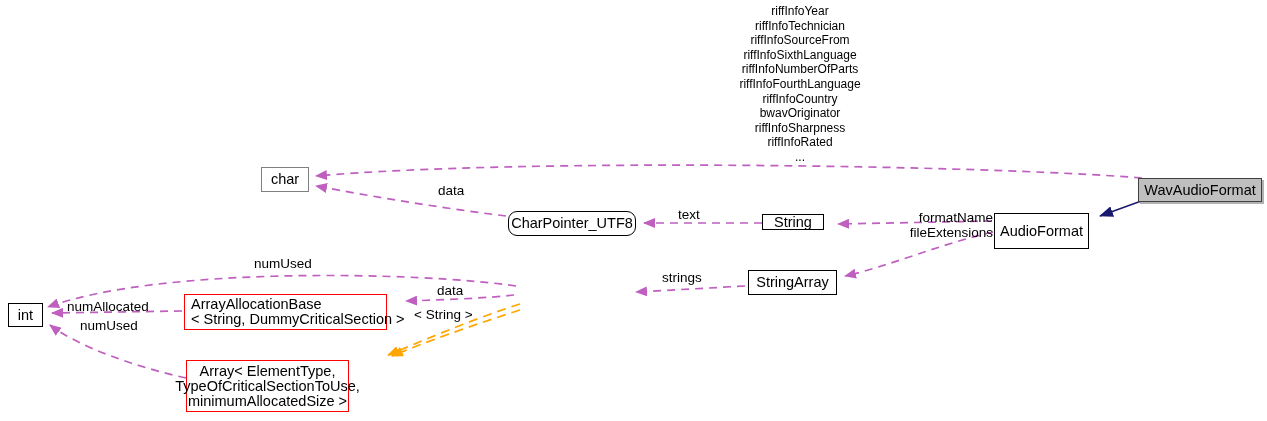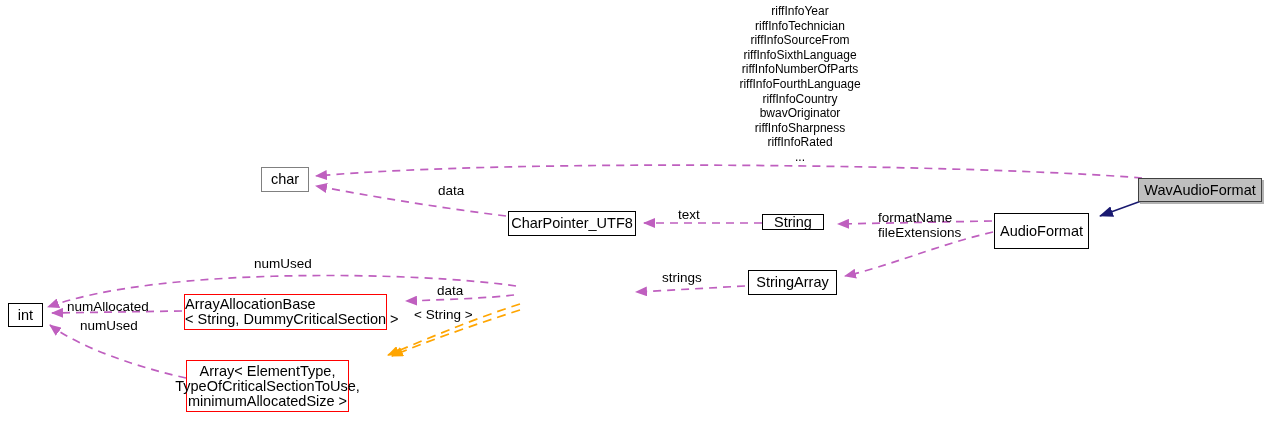--- a/index.html
+++ b/index.html
@@ -44,20 +44,21 @@
   }
   .node.gray-border {
     border-color: #808080;
   }
   .node.red-border {
     border: 1px solid #ff0000;
   }
   .node.left-align {
     justify-content: flex-start;
     text-align: left;
+    padding-left: 6px;
   }
   .edge-label {
     position: absolute;
     font-size: 13.5px;
     color: #000000;
     white-space: pre;
     line-height: 15px;
     z-index: 6;
     background: transparent;
   }
@@ -159,21 +160,21 @@
   </div>
 
   <div class="node" style="left: 994px; top: 213px; width: 95px; height: 36px;">
     <span>AudioFormat</span>
   </div>
 
   <div class="node" style="left: 762px; top: 214px; width: 62px; height: 16px;">
     <span>String</span>
   </div>
 
-  <div class="node" style="left: 508px; top: 211px; width: 128px; height: 25px;">
+  <div class="node" style="left: 508px; top: 211px; width: 128px; height: 25px; border-radius: 9px;">
     <span>CharPointer_UTF8</span>
   </div>
 
   <div class="node gray-border" style="left: 261px; top: 167px; width: 48px; height: 25px;">
     <span>char</span>
   </div>
 
   <div class="node" style="left: 748px; top: 270px; width: 89px; height: 25px;">
     <span>StringArray</span>
   </div>
@@ -187,21 +188,21 @@
   <div class="node red-border" style="left: 186px; top: 360px; width: 163px; height: 52px;">
     <span>Array&lt; ElementType,
 TypeOfCriticalSectionToUse,
 minimumAllocatedSize &gt;</span>
   </div>
 
   <div class="node" style="left: 8px; top: 303px; width: 35px; height: 24px;">
     <span>int</span>
   </div>
 
-  <div class="edge-label" style="left: 878px; top: 210px; text-align: left; width: 115px;">formatName
+  <div class="edge-label" style="left: 878px; top: 210px; text-align: right; width: 115px;">formatName
 fileExtensions</div>
 
   <div class="edge-label" style="left: 678px; top: 207px;">text</div>
 
   <div class="edge-label" style="left: 438px; top: 183px;">data</div>
 
   <div class="edge-label" style="left: 662px; top: 270px;">strings</div>
 
   <div class="edge-label" style="left: 437px; top: 283px;">data</div>
 

